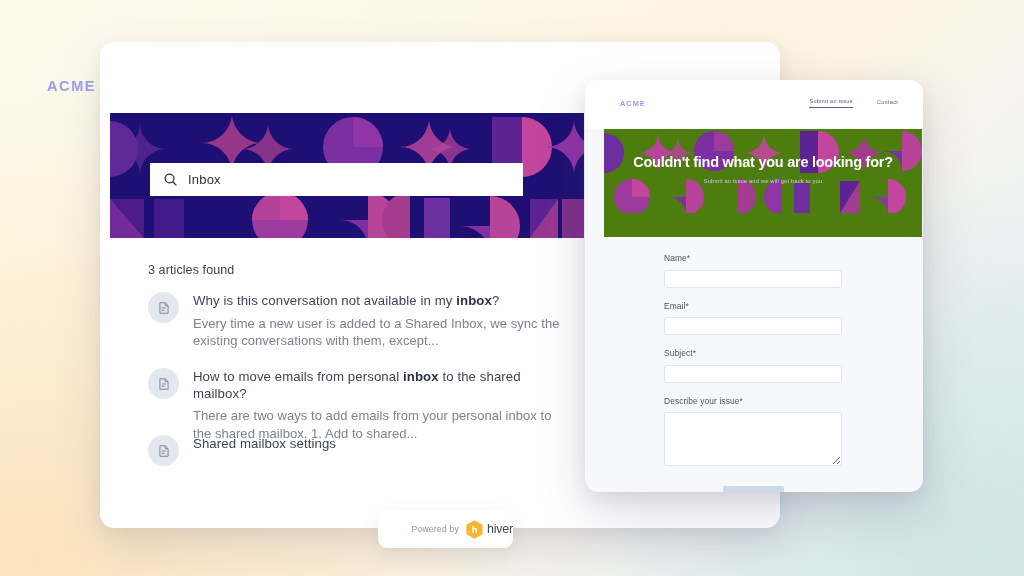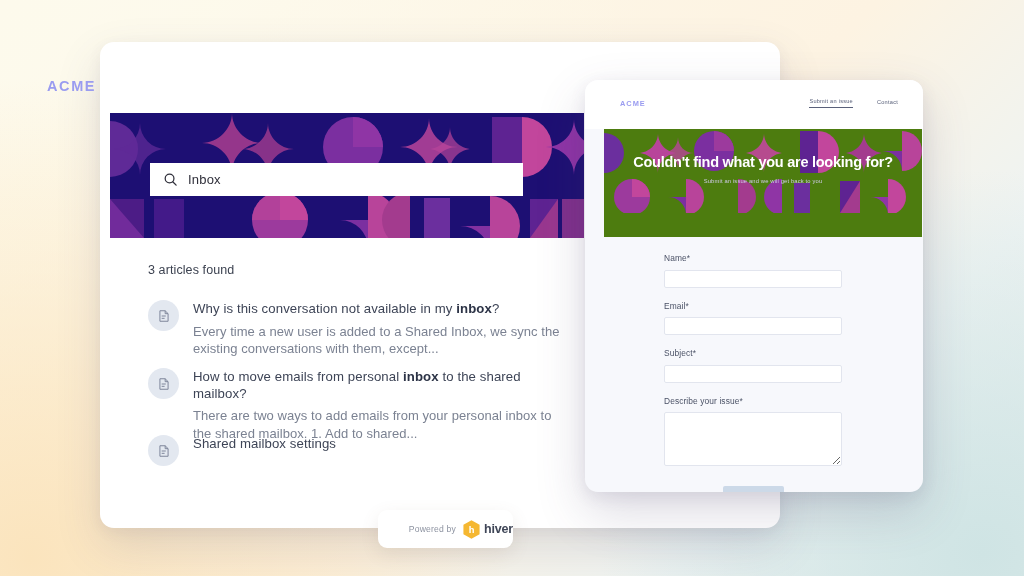--- a/index.html
+++ b/index.html
@@ -63,21 +63,21 @@
 
   
   .footer-pill{
     position:absolute; left:378px; top:510px; width:135px; height:38px;
     background:#fff; border-radius:9px;
     box-shadow:0 6px 18px rgba(120,100,80,.12);
     display:flex; align-items:center; justify-content:flex-end; gap:7px;
   }
   .pb-text{ font-size:8.6px; color:#8d93a1; letter-spacing:.2px; }
   .hiver-logo{ display:flex; align-items:center; gap:4px; }
-  .hiver-name{ font-size:12.5px; font-weight:700; color:#3f4657; letter-spacing:-.2px; }
+  .hiver-name{ font-size:12.5px; font-weight:400; color:#3f4657; letter-spacing:-.2px; }
 
   
   .form-card{
     position:absolute; left:585px; top:80px; width:338px; height:412px;
     background:#f7f8fc; border-radius:13px;
     box-shadow:0 20px 50px rgba(80,70,110,.20), 0 5px 16px rgba(80,70,110,.10);
     overflow:hidden;
   }
   .fc-topbar{ position:absolute; left:0; top:0; width:100%; height:49px; background:#fff; }
   .fc-logo{
@@ -169,21 +169,21 @@
     <svg class="mag" width="15" height="15" viewBox="0 0 24 24" fill="none" stroke="#2f2f3a" stroke-width="2" stroke-linecap="round">
       <circle cx="10.5" cy="10.5" r="7"></circle>
         <line x1="16" y1="16" x2="21" y2="21"></line>
     </svg>
     <span class="search-val">Inbox</span>
   </div>
 </div>
 
 <div class="results-count">3 articles found</div>
 
-<div class="article" style="top:300px;">
+<div class="article" style="top:292px;">
   <div class="art-icon">
     <svg width="14" height="14" viewBox="0 0 24 24" fill="none" stroke="#7d869a" stroke-width="1.7">
       <path d="M5 3h9l5 5v13H5z"></path>
         <path d="M14 3v5h5"></path>
       <line x1="8" y1="12" x2="15" y2="12"></line>
         <line x1="8" y1="16" x2="13" y2="16"></line>
     </svg>
   </div>
   <div class="art-body">
     <div class="art-title"><span>Why is this conversation not available in my </span><b>inbox</b><span>?</span></div>

